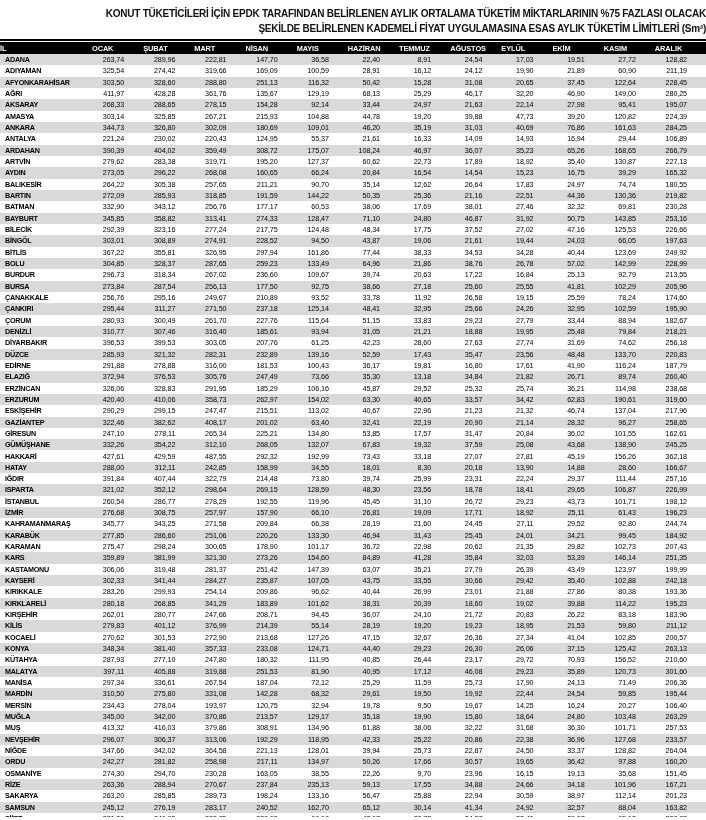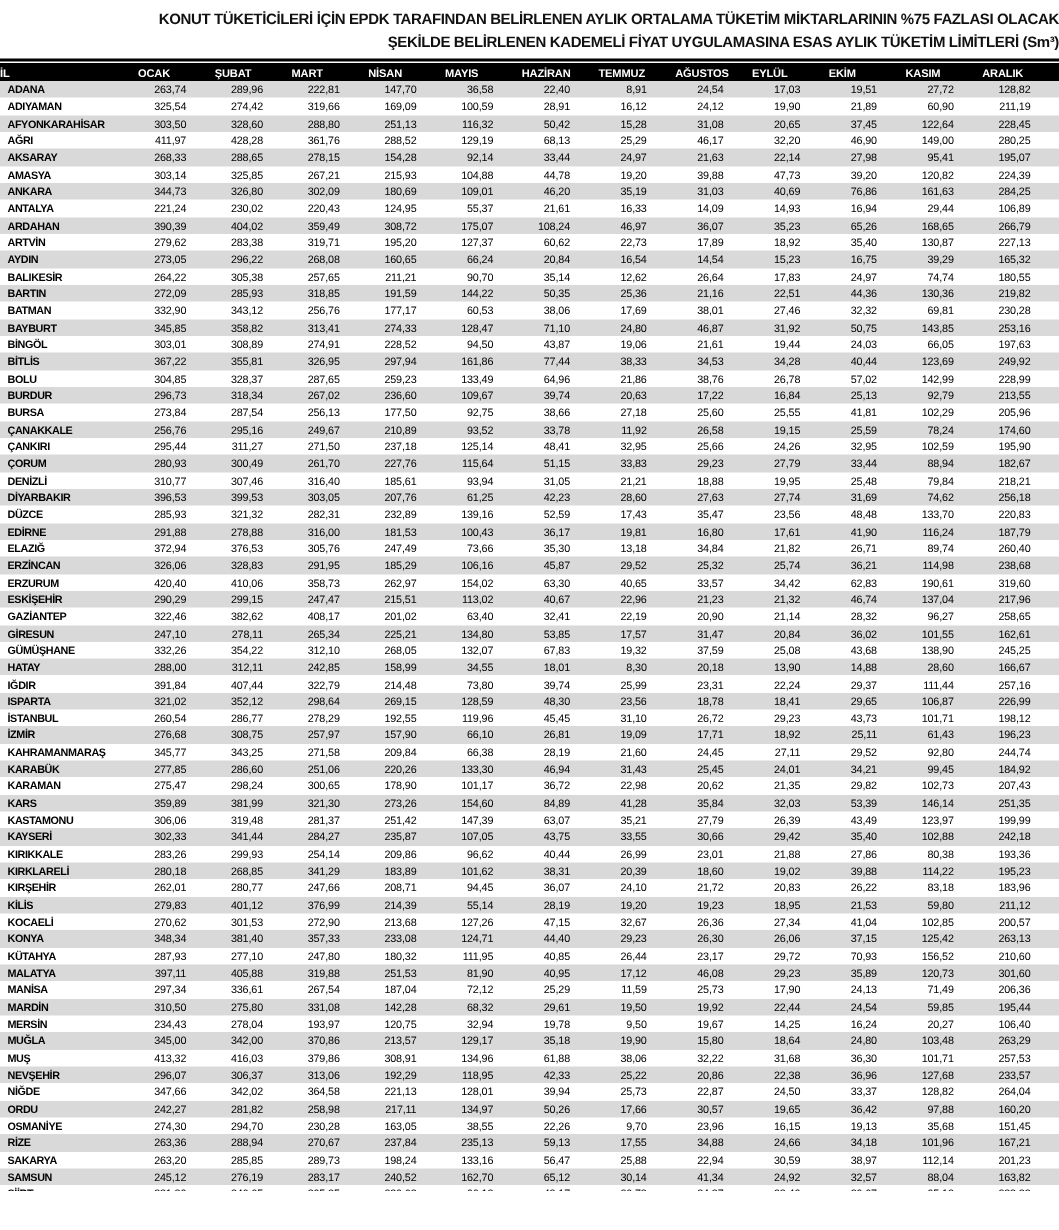--- a/index.html
+++ b/index.html
@@ -104,21 +104,21 @@
           <div class="td val">20,65</div>
           <div class="td val">37,45</div>
           <div class="td val">122,64</div>
           <div class="td val">228,45</div>
         </div>
         <div class="grid-row tr">
           <div class="td il">AĞRI</div>
           <div class="td val">411,97</div>
           <div class="td val">428,28</div>
           <div class="td val">361,76</div>
-          <div class="td val">288,52</div>
+          <div class="td val">135,67</div>
           <div class="td val">129,19</div>
           <div class="td val">68,13</div>
           <div class="td val">25,29</div>
           <div class="td val">46,17</div>
           <div class="td val">32,20</div>
           <div class="td val">46,90</div>
           <div class="td val">149,00</div>
           <div class="td val">280,25</div>
         </div>
         <div class="grid-row tr">
@@ -280,20 +280,35 @@
           <div class="td val">128,47</div>
           <div class="td val">71,10</div>
           <div class="td val">24,80</div>
           <div class="td val">46,87</div>
           <div class="td val">31,92</div>
           <div class="td val">50,75</div>
           <div class="td val">143,85</div>
           <div class="td val">253,16</div>
         </div>
         <div class="grid-row tr">
+          <div class="td il">BİLECİK</div>
+          <div class="td val">292,39</div>
+          <div class="td val">323,16</div>
+          <div class="td val">277,24</div>
+          <div class="td val">217,75</div>
+          <div class="td val">124,48</div>
+          <div class="td val">48,34</div>
+          <div class="td val">17,75</div>
+          <div class="td val">37,52</div>
+          <div class="td val">27,02</div>
+          <div class="td val">47,16</div>
+          <div class="td val">125,53</div>
+          <div class="td val">226,66</div>
+        </div>
+        <div class="grid-row tr">
           <div class="td il">BİNGÖL</div>
           <div class="td val">303,01</div>
           <div class="td val">308,89</div>
           <div class="td val">274,91</div>
           <div class="td val">228,52</div>
           <div class="td val">94,50</div>
           <div class="td val">43,87</div>
           <div class="td val">19,06</div>
           <div class="td val">21,61</div>
           <div class="td val">19,44</div>
@@ -565,20 +580,35 @@
           <div class="td val">132,07</div>
           <div class="td val">67,83</div>
           <div class="td val">19,32</div>
           <div class="td val">37,59</div>
           <div class="td val">25,08</div>
           <div class="td val">43,68</div>
           <div class="td val">138,90</div>
           <div class="td val">245,25</div>
         </div>
         <div class="grid-row tr">
+          <div class="td il">HAKKARİ</div>
+          <div class="td val">427,61</div>
+          <div class="td val">429,59</div>
+          <div class="td val">487,55</div>
+          <div class="td val">292,32</div>
+          <div class="td val">192,99</div>
+          <div class="td val">73,43</div>
+          <div class="td val">33,18</div>
+          <div class="td val">27,07</div>
+          <div class="td val">27,81</div>
+          <div class="td val">45,19</div>
+          <div class="td val">156,26</div>
+          <div class="td val">362,18</div>
+        </div>
+        <div class="grid-row tr">
           <div class="td il">HATAY</div>
           <div class="td val">288,00</div>
           <div class="td val">312,11</div>
           <div class="td val">242,85</div>
           <div class="td val">158,99</div>
           <div class="td val">34,55</div>
           <div class="td val">18,01</div>
           <div class="td val">8,30</div>
           <div class="td val">20,18</div>
           <div class="td val">13,90</div>

